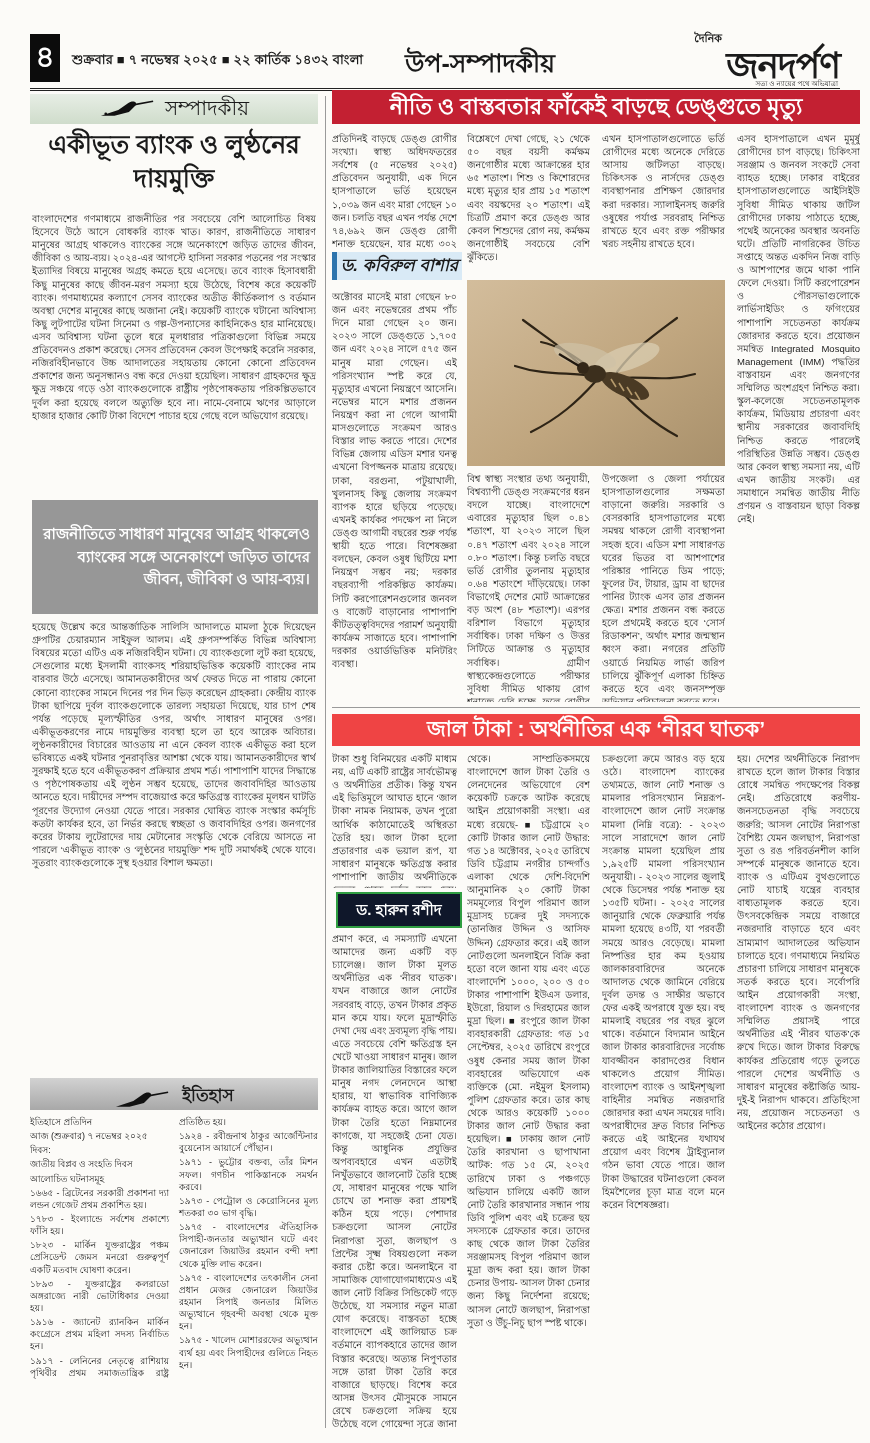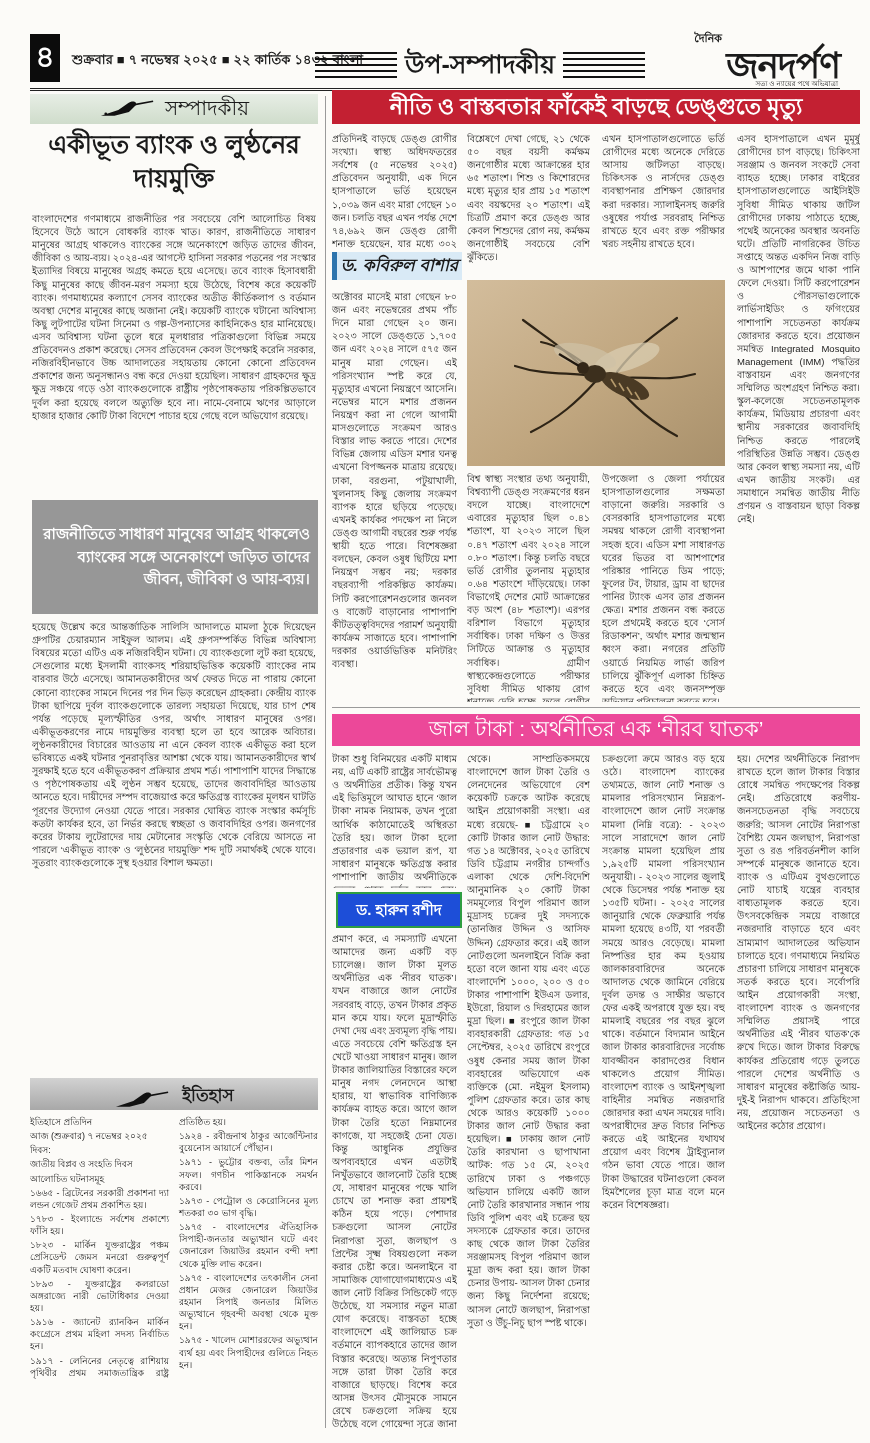--- a/index.html
+++ b/index.html
@@ -3,21 +3,21 @@
 <meta charset="utf-8">
 <style>
   html,body{margin:0;padding:0;background:#e8e6e0;}
   .page{position:relative;width:870px;height:1443px;background:#fcfbf8;margin:0 auto;
         font-family:"Liberation Sans","DejaVu Sans",sans-serif;color:#1a1a1a;overflow:hidden;}
   
   .hdr{position:absolute;left:30px;top:32px;width:810px;height:56px;border-bottom:3px double #222;}
   .pagenum{position:absolute;left:0;top:2px;width:30px;height:48px;background:#0c0c0c;color:#fff;
            font-size:30px;font-weight:bold;display:flex;align-items:center;justify-content:center;}
   .dateline{position:absolute;left:42px;top:18px;font-size:13px;font-weight:bold;letter-spacing:.2px;}
-  .secband{position:absolute;left:285px;top:11px;width:330px;height:46px;display:flex;align-items:center;gap:8px;}
+  .secband{position:absolute;left:285px;top:4px;width:330px;height:46px;display:flex;align-items:center;gap:8px;flex-direction:column;}
   .rules{width:88px;height:28px;background:repeating-linear-gradient(#111 0 2px,transparent 2px 6px);}
   .sectitle{font-size:25px;font-weight:bold;white-space:nowrap;}
   .mast{position:absolute;right:0;top:0;width:180px;height:54px;text-align:right;}
   .mast .pre{position:absolute;right:118px;top:-2px;font-size:11px;font-weight:bold;}
   .mast .nm{position:absolute;right:0;top:6px;font-size:36px;font-weight:900;letter-spacing:-1px;}
   .mast .tg{position:absolute;right:2px;top:46px;font-size:7px;color:#222;}
   
   .bodytext{position:absolute;font-size:9.5px;line-height:1.38;text-align:justify;overflow:hidden;color:#1c1c1c;}
   .vline{position:absolute;width:1px;background:#9a9a9a;}
   .hline{position:absolute;height:1px;background:#9a9a9a;}
@@ -34,26 +34,26 @@
   .histband{position:absolute;left:30px;top:1078px;width:288px;height:32px;
             background:linear-gradient(#d2d2d2,#a8a8a8);display:flex;align-items:flex-end;justify-content:center;gap:10px;}
   .histband .lbl{font-size:17px;font-weight:bold;}
   .histbody{position:absolute;left:30px;top:1116px;width:288px;height:312px;overflow:hidden;
             column-count:2;column-gap:10px;font-size:9px;line-height:1.35;text-align:justify;}
   .histbody .b{font-weight:normal;}
   .histbody div{margin:0 0 2px 0;}
   
   .a1band{position:absolute;left:332px;top:90px;width:528px;height:34px;background:#c32032;color:#fff;
           display:flex;align-items:center;justify-content:center;font-size:22px;font-weight:bold;}
-  .a2band{position:absolute;left:332px;top:714px;width:528px;height:32px;background:#ec4899;color:#fff;
-          display:flex;align-items:center;justify-content:center;font-size:21px;font-weight:normal;}
+  .a2band{position:absolute;left:332px;top:714px;width:528px;height:32px;background:#ef4444;color:#fff;
+          display:flex;align-items:center;justify-content:center;font-size:21px;font-weight:bold;}
   .byl1{position:absolute;left:332px;top:252px;width:125px;height:28px;background:#d9eaf6;
         border-left:5px solid #2d74ad;display:flex;align-items:center;justify-content:center;
         font-size:17px;font-weight:bold;font-style:italic;}
-  .byl2{position:absolute;left:336px;top:892px;width:122px;height:32px;background:#1d4ed8;color:#fff;
+  .byl2{position:absolute;left:336px;top:892px;width:122px;height:32px;background:#0f172a;color:#fff;
         border:2px solid #2f9e41;display:flex;align-items:center;justify-content:center;
         font-size:15px;font-weight:bold;}
   .photo{position:absolute;left:467px;top:280px;width:258px;height:186px;}
 </style>
 </head>
 <body>
 
 <div class="page">
 
   <div class="hdr">

